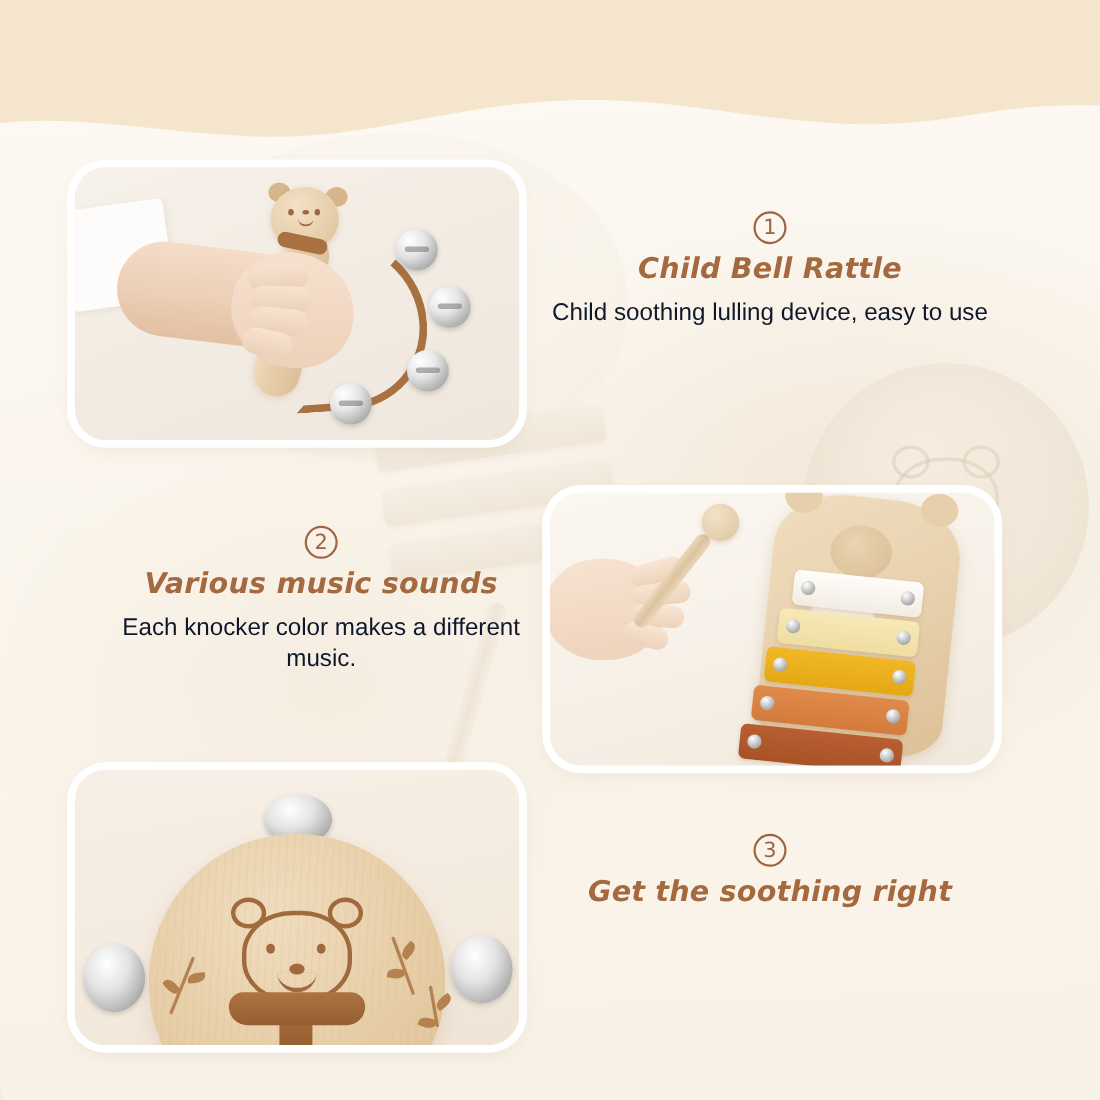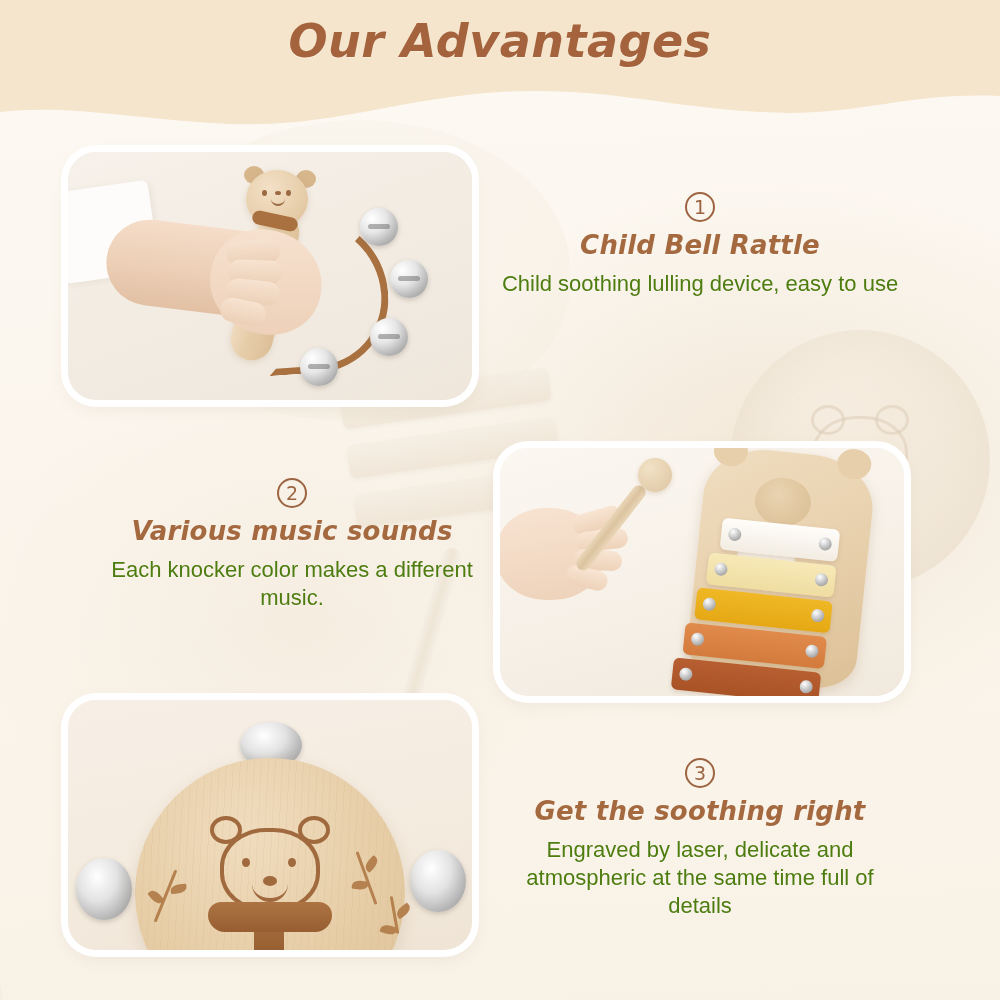--- a/index.html
+++ b/index.html
@@ -306,21 +306,21 @@
     color:#9c6440; font-size:19px; line-height:26px; font-weight:400;
     font-family:"DejaVu Sans", sans-serif;
   }
   .f-title {
     font-family:"DejaVu Sans", sans-serif;
     font-size:26px; font-weight:700; font-style:italic;
     color:#a5693f; letter-spacing:.2px; margin-bottom:10px;
     text-shadow:0 1px 0 rgba(255,255,255,.4);
   }
   .f-desc {
-    font-size:22px; line-height:1.28; color:#4d7c0f; font-weight:400;
+    font-size:22px; line-height:1.28; color:#0f172a; font-weight:400;
     text-shadow:0 1px 0 rgba(255,255,255,.35);
   }
 </style>
 </head>
 <body>
 
 <div class="page">
 
   <div class="bg-base"></div>
   <div class="bg-fabric"></div>
@@ -338,21 +338,20 @@
       <span class="gear-l"></span>
         <span class="gear-r"></span>
     </div>
   </div>
 
   <div class="header">
     <svg class="header-bg" viewBox="0 0 1000 150" preserveAspectRatio="none">
       <path d="M0,0 H1000 V96 C900,92 860,118 760,112 C660,106 600,86 500,92
                C400,98 330,128 230,124 C140,120 70,104 0,112 Z" fill="#f5e5cc"></path>
     </svg>
-    <div class="title">Our Advantages</div>
   </div>
 
   <div class="photo" id="photo-rattle">
     <div class="scene">
       <div class="sc1-bg"></div>
       <div class="sc1-sleeve"></div>
       <div class="sc1-arm"></div>
       <div class="sc1-strap"></div>
       <div class="bell sc1-b1"></div>
       <div class="bell sc1-b2"></div>
@@ -449,16 +448,15 @@
 
   <div class="feature" id="feature-2">
     <div class="badge">2</div>
     <div class="f-title">Various music sounds</div>
     <div class="f-desc">Each knocker color makes a different music.</div>
   </div>
 
   <div class="feature" id="feature-3">
     <div class="badge">3</div>
     <div class="f-title">Get the soothing right</div>
-    <div class="f-desc">Engraved by laser, delicate and atmospheric at the same time full of details</div>
   </div>
 
 </div>
 
 </body></html>

